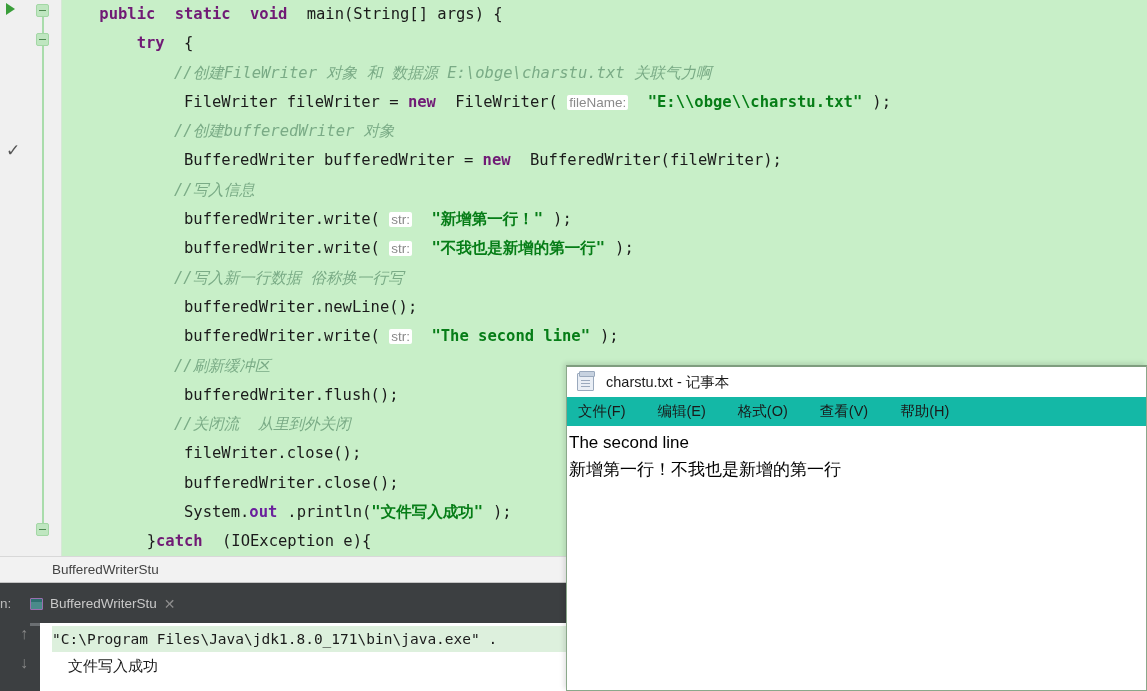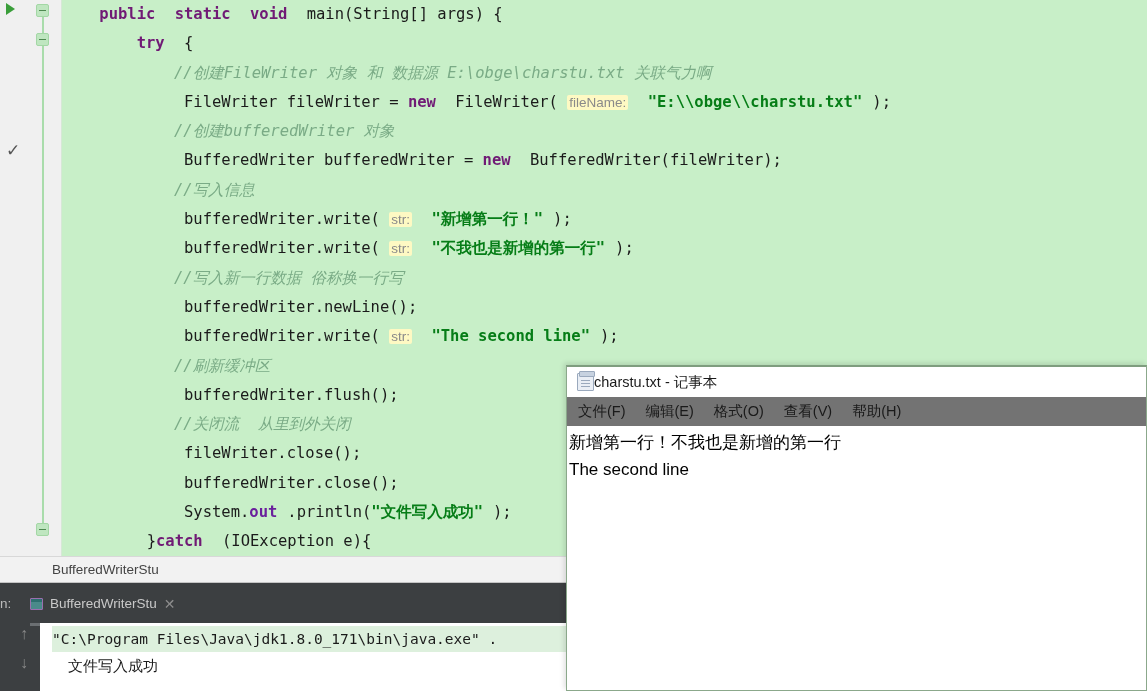--- a/index.html
+++ b/index.html
@@ -66,21 +66,21 @@
     white-space: pre;
     color: #1b1b1b;
   }
   .ln { height: 29.3px; position: relative; }
   .kw  { color: #701a75; font-weight: bold; }
   .cmt { color: #7aab86; font-style: italic; text-align: right; }
   .str { color: #067d17; font-weight: bold; }
   .fld { color: #1b1b1b; padding-left: 10px; }
   .it  { color: #6a1f9c; font-weight: bold; }
   .hint {
-    background: #fef9c3; color: #8a8a8a;
+    background: #ffffff; color: #8a8a8a;
     font-size: 13.5px; font-style: normal;
     padding: 0 2px; border-radius: 2px;
     font-family: "Liberation Sans", sans-serif;
   }
 
   .watermark {
     position: absolute; left: 278px; top: 336px;
     font-size: 40px; font-weight: bold;
     color: #bfe6bf;
     letter-spacing: 3px;
@@ -167,21 +167,21 @@
     position: absolute; left: 566px; top: 365px;
     width: 581px; height: 326px;
     background: #ffffff;
     border: 1px solid #8ba88b;
     border-top: 2px solid #7f9d7f;
     box-shadow: -2px -2px 5px rgba(0,0,0,0.12);
     overflow: hidden;
   }
   .np-title {
     height: 30px;
-    display: flex; align-items: center; gap: 0;
+    display: flex; align-items: center; gap: 12px;
     padding-left: 10px;
     background: #ffffff;
     font-size: 14.5px; color: #1a1a1a;
   }
   .np-icon {
     width: 17px; height: 18px;
     position: relative;
     background: #e9eef5;
     border: 1px solid #9aa9bd;
     border-radius: 1px;
@@ -194,23 +194,23 @@
   }
   .np-icon::after {
     content: ""; position: absolute;
     left: 3px; top: 6px; width: 9px; height: 1px;
     background: #9aa9bd;
     box-shadow: 0 3px 0 #9aa9bd, 0 6px 0 #9aa9bd;
   }
   .np-menu {
     height: 29px;
     display: flex; align-items: center;
-    padding-left: 8px; gap: 14px;
+    padding-left: 8px; gap: 26px;
     font-size: 14.5px; color: #1a1a1a;
-    background: #737373;
+    background: #14b8a6;
   }
   .np-menu span { padding: 2px 3px; cursor: default; }
   .np-text {
     position: absolute; left: 0; top: 59px;
     width: 579px; height: 265px;
     background: #ffffff;
     padding: 3px 0 0 2px;
     font-size: 17px; line-height: 27px;
     color: #000;
     white-space: pre;
@@ -272,16 +272,16 @@
       <span>charstu.txt - 记事本</span>
     </div>
     <div class="np-menu" id="np-menu">
         <span>文件(F)</span>
         <span>编辑(E)</span>
         <span>格式(O)</span>
         <span>查看(V)</span>
         <span>帮助(H)</span>
       </div>
     <div class="np-caret"></div>
-    <div class="np-text" id="np-text"><div>新增第一行！不我也是新增的第一行</div><div>The second line</div></div>
+    <div class="np-text" id="np-text"><div>The second line</div><div>新增第一行！不我也是新增的第一行</div></div>
   </div>
 
 </div>
 
 </body></html>

